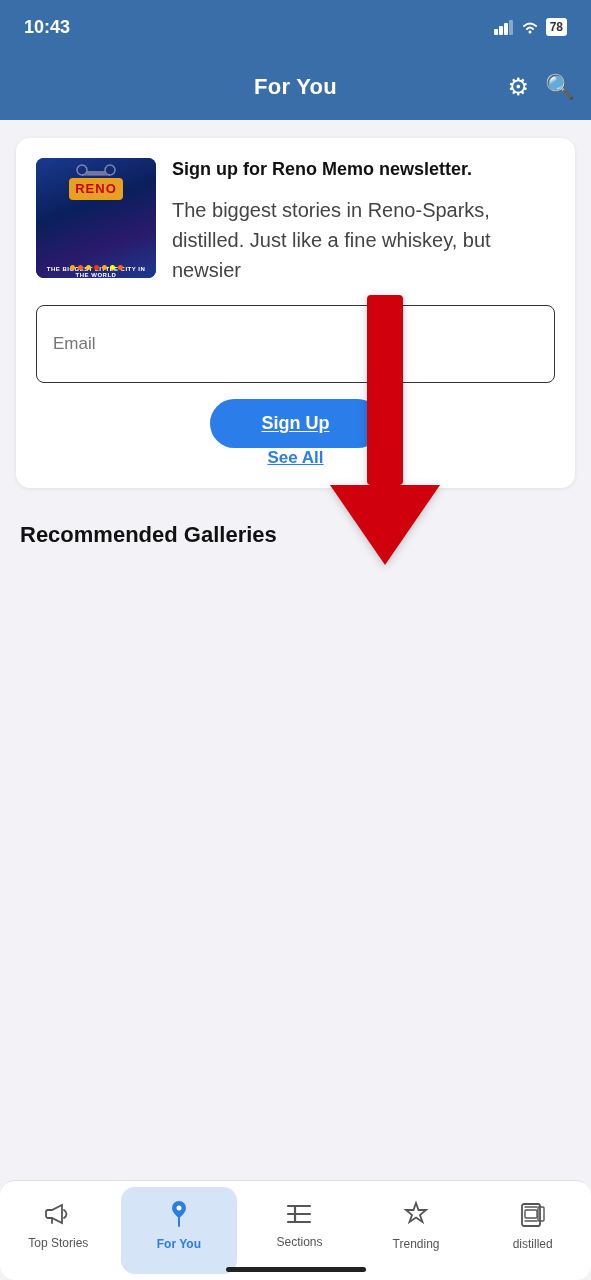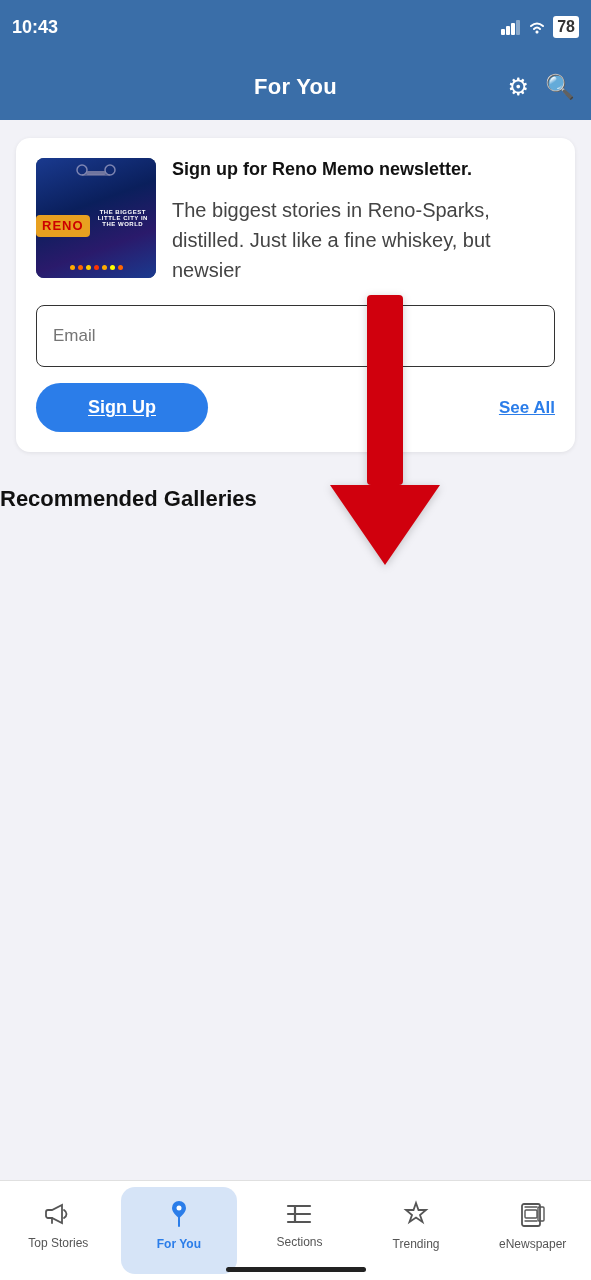--- a/index.html
+++ b/index.html
@@ -13,37 +13,37 @@
       overflow-x: hidden;
     }
 
     
     .status-bar {
       background: #3a6ea8;
       height: 54px;
       display: flex;
       align-items: center;
       justify-content: space-between;
-      padding: 0 12px;
+      padding: 0 24px;
       color: white;
     }
     .status-time {
       font-size: 18px;
       font-weight: 600;
     }
     .status-icons {
       display: flex;
       align-items: center;
       gap: 6px;
       font-size: 14px;
     }
     .battery-box {
       background: white;
       color: #333;
-      font-size: 16px;
+      font-size: 12px;
       font-weight: 700;
       padding: 2px 4px;
       border-radius: 3px;
       display: flex;
       align-items: center;
     }
 
     
     .header {
       background: #3a6ea8;
@@ -97,20 +97,21 @@
       overflow: hidden;
       background: #1a3a6b;
       position: relative;
     }
     .reno-img {
       width: 100%;
       height: 100%;
       background: linear-gradient(160deg, #1a3a8f 0%, #0a1f5c 40%, #2a1a6b 70%, #1a3a8f 100%);
       position: relative;
       display: flex;
+      flex-direction: column;
       align-items: center;
       justify-content: space-between;
     }
     .reno-sign {
       background: #e8a020;
       color: #c00;
       font-size: 13px;
       font-weight: 900;
       padding: 4px 6px;
       border-radius: 4px;
@@ -150,31 +151,32 @@
     }
     .newsletter-desc {
       font-size: 20px;
       color: #444;
       line-height: 1.5;
     }
     .email-input {
       width: 100%;
       border: 1.5px solid #333;
       border-radius: 8px;
-      padding: 20px 16px;
+      padding: 28px 16px;
       font-size: 17px;
       color: #888;
       outline: none;
       margin-bottom: 16px;
       background: white;
     }
     .card-actions {
       display: flex;
       align-items: center;
       justify-content: space-between;
+      flex-direction: column;
     }
     .signup-btn {
       background: #2b7de9;
       color: white;
       border: none;
       border-radius: 30px;
       padding: 14px 52px;
       font-size: 18px;
       font-weight: 600;
       cursor: pointer;
@@ -196,21 +198,21 @@
       left: 330px;
       z-index: 100;
       pointer-events: none;
     }
     .arrow-svg {
       filter: drop-shadow(0 2px 4px rgba(0,0,0,0.2));
     }
 
     
     .galleries-section {
-      padding: 16px 0 0;
+      padding: 16px 20px 0;
     }
     .galleries-title {
       font-size: 22px;
       font-weight: 800;
       color: #111;
       margin-bottom: 12px;
     }
     .galleries-content {
       background: #f2f2f7;
       min-height: 520px;
@@ -221,20 +223,21 @@
       position: fixed;
       bottom: 0;
       left: 0;
       width: 591px;
       background: white;
       border-top: 1px solid #e0e0e0;
       display: flex;
       align-items: stretch;
       height: 100px;
       z-index: 200;
+      border-radius: 15px;
     }
     .nav-item {
       flex: 1;
       display: flex;
       flex-direction: column;
       align-items: center;
       justify-content: center;
       gap: 5px;
       cursor: pointer;
       padding-bottom: 10px;
@@ -420,17 +423,17 @@
   <div class="nav-item">
     <span class="nav-icon">
       <svg width="28" height="28" viewBox="0 0 28 28" fill="none">
         <rect x="3" y="4" width="18" height="22" rx="2" stroke="#555" stroke-width="1.8" fill="none"></rect>
         <rect x="6" y="10" width="12" height="8" rx="1" stroke="#555" stroke-width="1.4" fill="none"></rect>
         <line x1="6" y1="21" x2="18" y2="21" stroke="#555" stroke-width="1.4" stroke-linecap="round"></line>
         <line x1="6" y1="7" x2="18" y2="7" stroke="#555" stroke-width="1.4" stroke-linecap="round"></line>
         <rect x="19" y="7" width="6" height="14" rx="1" stroke="#555" stroke-width="1.4" fill="none"></rect>
       </svg>
     </span>
-    <span class="nav-label">eNewspaper</span>
+    <span class="nav-label">distilled</span>
   </div>
 </nav>
 
 <div class="home-indicator"></div>
 
 </body></html>

